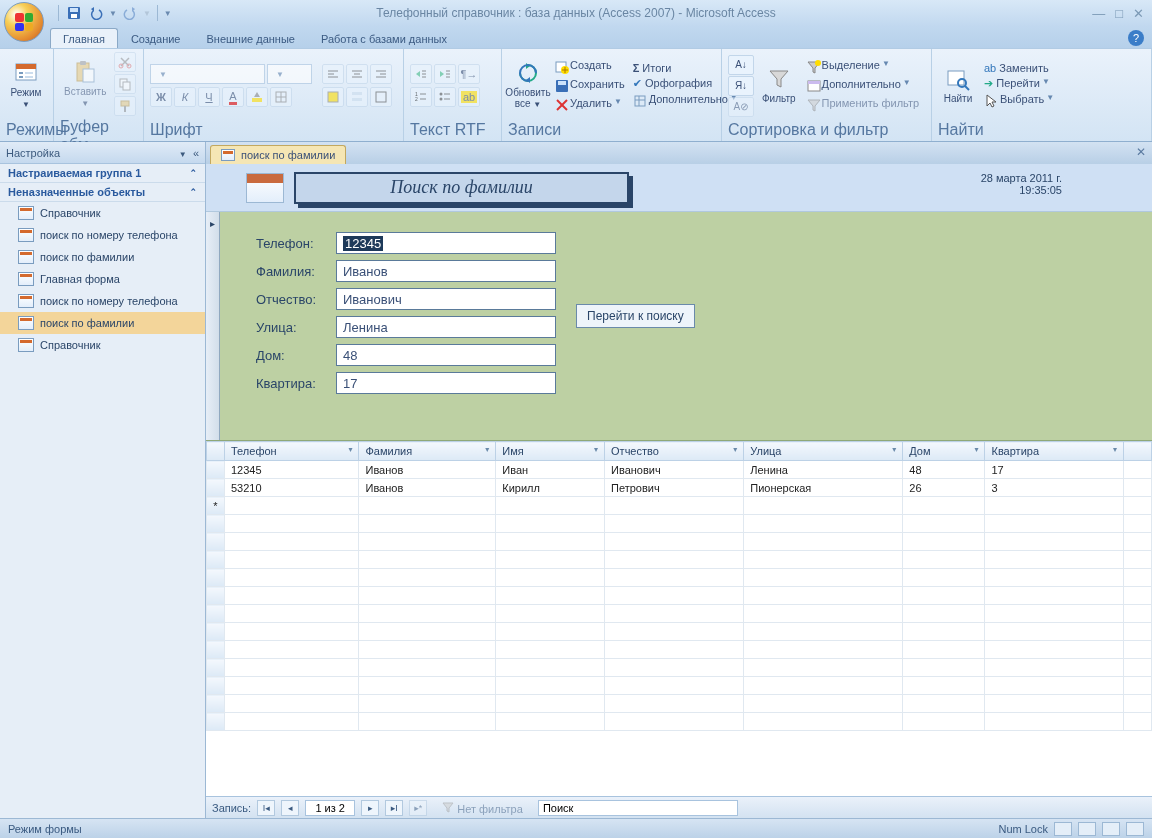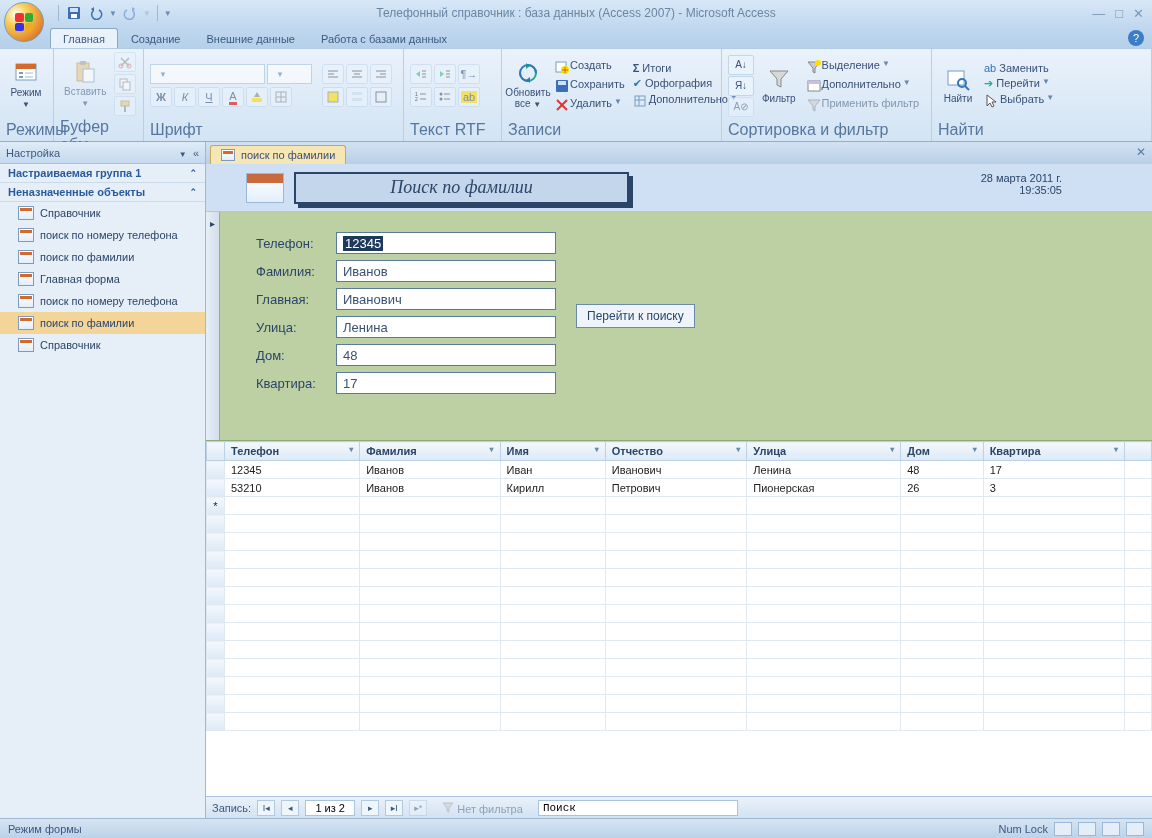--- a/index.html
+++ b/index.html
@@ -56,21 +56,21 @@
 .form-date { position: absolute; right: 90px; top: 8px; text-align: right; font-size: 11px; color: #2a4568; }
 .detail { background: #bdd0a3; padding: 20px 0 40px 30px; position: relative; border-bottom: 1px solid #8fa878; }
 .detail .rsel { position:absolute; left:0; top:0; bottom:0; width:14px; background:linear-gradient(90deg,#e7eef7,#d2deea); border-right:1px solid #90a8bf; display:flex; align-items:flex-start; justify-content:center; padding-top:6px; color:#2a4568; font-size:10px;}
 .fld-row { display: flex; align-items: center; margin-bottom: 6px; margin-left: 20px; }
 .fld-lbl { width: 80px; font-size: 13px; color: #2a4568; }
 .fld-inp { width: 220px; height: 22px; border: 1px solid #5a7a9a; background: #fff; padding: 0 6px; font-size: 13px; display: flex; align-items: center; }
 .go-btn { position: absolute; left: 370px; top: 92px; padding: 4px 10px; background: #eef4fa; border: 1px solid #6a8aaa; font-size: 12px; color: #2a4568; }
 
 .grid-wrap { flex: 1; background: #fff; overflow: auto; }
 table.grid { border-collapse: collapse; width: 100%; }
-.grid th { background: linear-gradient(#f4f8fd,#dce9f6); border: 1px solid #bcd1e6; font-size: 11px; font-weight: bold; color: #2a4568; padding: 3px 6px; text-align: left; position: relative; }
+.grid th { background: linear-gradient(#f4f8fd,#dce9f6); border: 1px solid #bcd1e6; font-size: 11px; font-weight: normal; color: #2a4568; padding: 3px 6px; text-align: left; position: relative; }
 .grid th .fa { float: right; font-size: 8px; color: #6a8aaa; }
 .grid td { border: 1px solid #e0e8f0; padding: 2px 6px; font-size: 11px; color: #222; height: 18px; }
 .grid td.rs { background: linear-gradient(#f4f8fd,#dce9f6); width: 18px; text-align: center; }
 
 .rec-nav { height: 22px; background: linear-gradient(#eaf1fa,#d3e2f1); border-top: 1px solid #a8c3de; display: flex; align-items: center; gap: 6px; padding: 0 6px; font-size: 11px; color: #3a5a80; }
 .rec-nav .btn { width: 18px; height: 16px; border: 1px solid #b2c9df; background: #eef5fc; display: flex; align-items: center; justify-content: center; font-size: 9px; }
 .rec-nav input { width: 50px; height: 16px; border: 1px solid #a8c3de; text-align: center; font-size: 11px; }
 .status { height: 20px; background: linear-gradient(#d6e4f3,#bcd2e8); display: flex; align-items: center; padding: 0 8px; font-size: 11px; color: #3a5a80; justify-content: space-between; border-top: 1px solid #9cb8d4; }
 .status .right { display: flex; gap: 6px; align-items: center; }
 .vbtn { width: 18px; height: 14px; border: 1px solid #9cb8d4; background: #e4eef8; }
@@ -517,21 +517,21 @@
               <span class="fld-lbl">Телефон:</span>
               <span class="fld-inp">
                 <span style="background:#1e3a5a;color:#fff;padding:0 2px">12345</span>
               </span>
             </div>
           <div class="fld-row">
               <span class="fld-lbl">Фамилия:</span>
               <span class="fld-inp">Иванов</span>
             </div>
           <div class="fld-row">
-              <span class="fld-lbl">Главная:</span>
+              <span class="fld-lbl">Отчество:</span>
               <span class="fld-inp">Иванович</span>
             </div>
           <div class="fld-row">
               <span class="fld-lbl">Улица:</span>
               <span class="fld-inp">Ленина</span>
             </div>
           <div class="fld-row">
               <span class="fld-lbl">Дом:</span>
               <span class="fld-inp">48</span>
             </div>
@@ -733,21 +733,21 @@
           <span class="btn">◂</span>
           <input value="1 из 2" style="">
           <span class="btn">▸</span>
           <span class="btn">▸I</span>
           <span class="btn" style="opacity:.5">▸*</span>
           &nbsp;
           <span style="opacity:.5"><svg width="12" height="12" style="display:inline">
                 <path d="M1 2 L11 2 L7 7 L7 11 L5 10 L5 7 Z" fill="#ccc" stroke="#999"></path>
               </svg> <span>Нет фильтра</span></span>
           &nbsp;
-          <input style="width: 200px; text-align: left; padding: 0px 4px; font-family: Liberation Mono, monospace;" value="Поиск">
+          <input style="width: 200px; text-align: left; padding: 0px 4px;" value="Поиск">
         </div>
       </div>
     </div>
   </div>
 </div>
 
 <div class="status">
   <span>Режим формы</span>
   <div class="right">
     <span>Num Lock</span>

